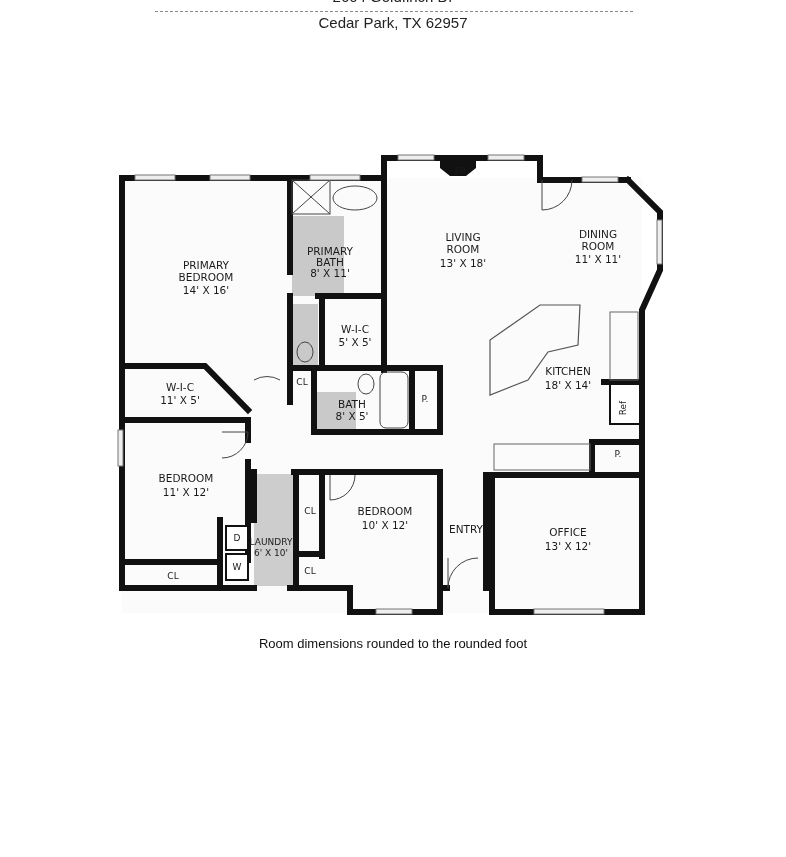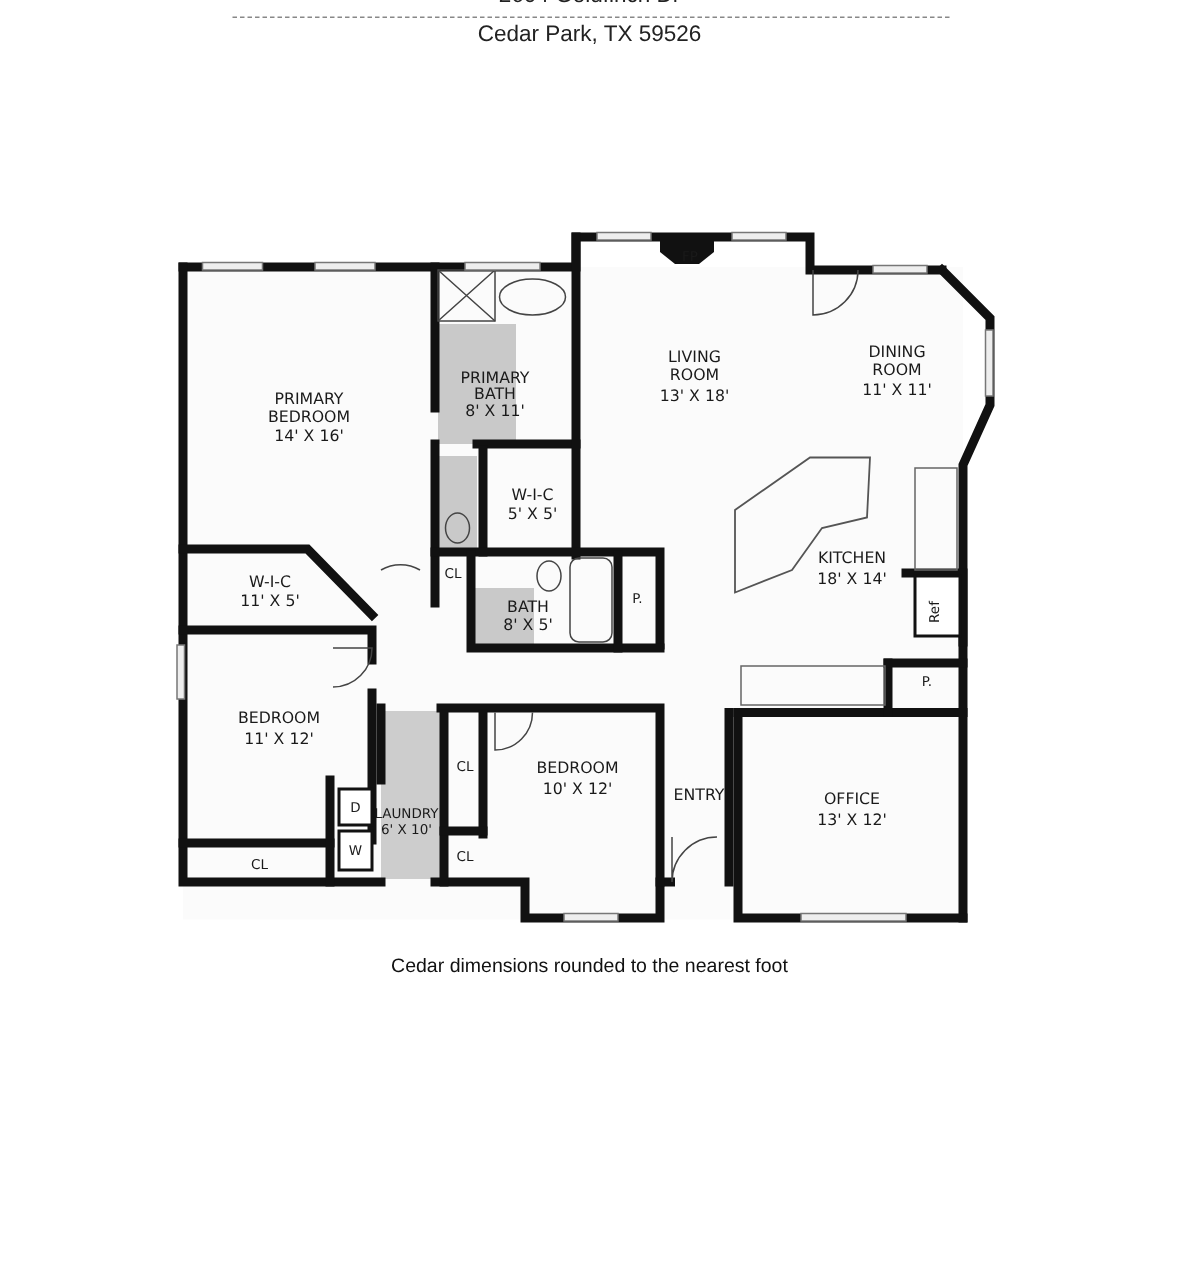--- a/index.html
+++ b/index.html
@@ -10,21 +10,21 @@
   .plan { position: absolute; left: 0; top: 0; }
   .room-label { font-family: "DejaVu Sans", sans-serif; font-size: 10.5px; fill: #1a1a1a; text-anchor: middle; }
   .room-label.small { font-size: 9px; }
   .footnote { position: absolute; left: 0; width: 786px; top: 636px; text-align: center; font-size: 13px; color: #111; }
 </style>
 </head>
 <body>
 
 <div class="hdr-addr1">2604 Goldfinch Dr</div>
 <div class="hdr-rule"></div>
-<div class="hdr-addr2">Cedar Park, TX 59526</div>
+<div class="hdr-addr2">Cedar Park, TX 62957</div>
 
 <svg class="plan" width="786" height="630" viewBox="0 0 786 630" xmlns="http://www.w3.org/2000/svg">
 
   <rect x="122" y="178" width="520" height="435" fill="#fbfbfb"></rect>
 
   <rect x="292" y="216" width="52" height="80" fill="#c9c9c9"></rect>
   <rect x="292" y="304" width="26" height="62" fill="#c9c9c9"></rect>
   <rect x="316" y="392" width="40" height="38" fill="#c9c9c9"></rect>
   <rect x="254" y="474" width="40" height="112" fill="#cdcdcd"></rect>
 
@@ -152,13 +152,13 @@
   <text class="room-label small" x="173" y="579">CL</text>
   <text class="room-label small" x="310" y="514">CL</text>
   <text class="room-label small" x="310" y="574">CL</text>
   <text class="room-label small" x="425" y="402">P.</text>
   <text class="room-label small" x="618" y="457">P.</text>
   <text class="room-label small" x="626" y="408" transform="rotate(-90 626 408)">Ref</text>
   <text class="room-label small" x="237" y="541">D</text>
   <text class="room-label small" x="237" y="570">W</text>
 </svg>
 
-<div class="footnote">Cedar dimensions rounded to the nearest foot</div>
+<div class="footnote">Room dimensions rounded to the rounded foot</div>
 
 </body></html>

